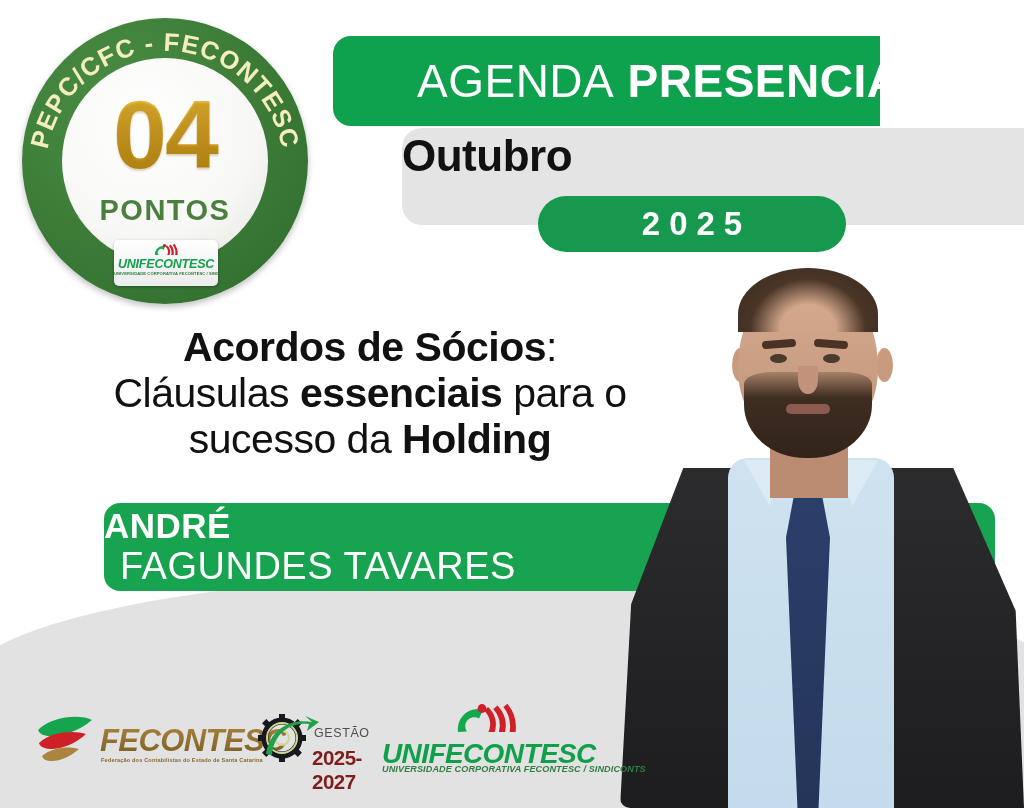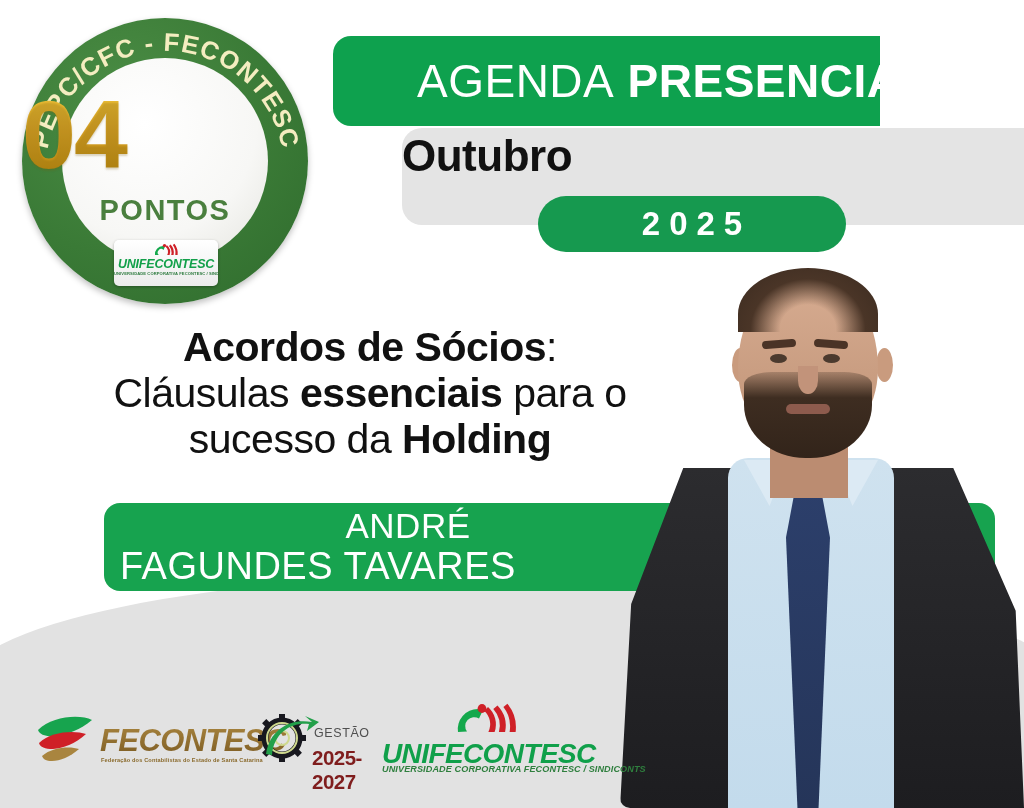--- a/index.html
+++ b/index.html
@@ -138,20 +138,21 @@
     font-family: "Liberation Sans", sans-serif;
     font-weight: 700;
     font-size: 25.5px;
     letter-spacing: 1.2px;
     fill: #f4edc0;
   }
   .badge-points {
     position: absolute;
     left: 0; right: 0;
     top: 68px;
+    text-align: center;
     font-size: 97px;
     font-weight: 700;
     line-height: 1;
     letter-spacing: -2px;
     background: linear-gradient(180deg, #f0c63a 0%, #d9a326 45%, #b8860d 100%);
     -webkit-background-clip: text;
     background-clip: text;
     color: transparent;
     text-shadow: 0 2px 2px rgba(120,90,10,0.25);
   }
@@ -235,24 +236,24 @@
     width: 891px;
     height: 88px;
     background: #17a34f;
     border-radius: 16px;
   }
   .speaker-first {
     position: absolute;
     left: 104px;
     top: 506px;
     width: 608px;
-    text-align: center;
+    text-align: left;
     color: #ffffff;
     font-size: 35px;
-    font-weight: 400;
+    font-weight: 700;
     letter-spacing: 0.5px;
   }
   .speaker-last {
     position: absolute;
     left: 120px;
     top: 545px;
     width: 608px;
     text-align: left;
     color: #ffffff;
     font-size: 38px;

